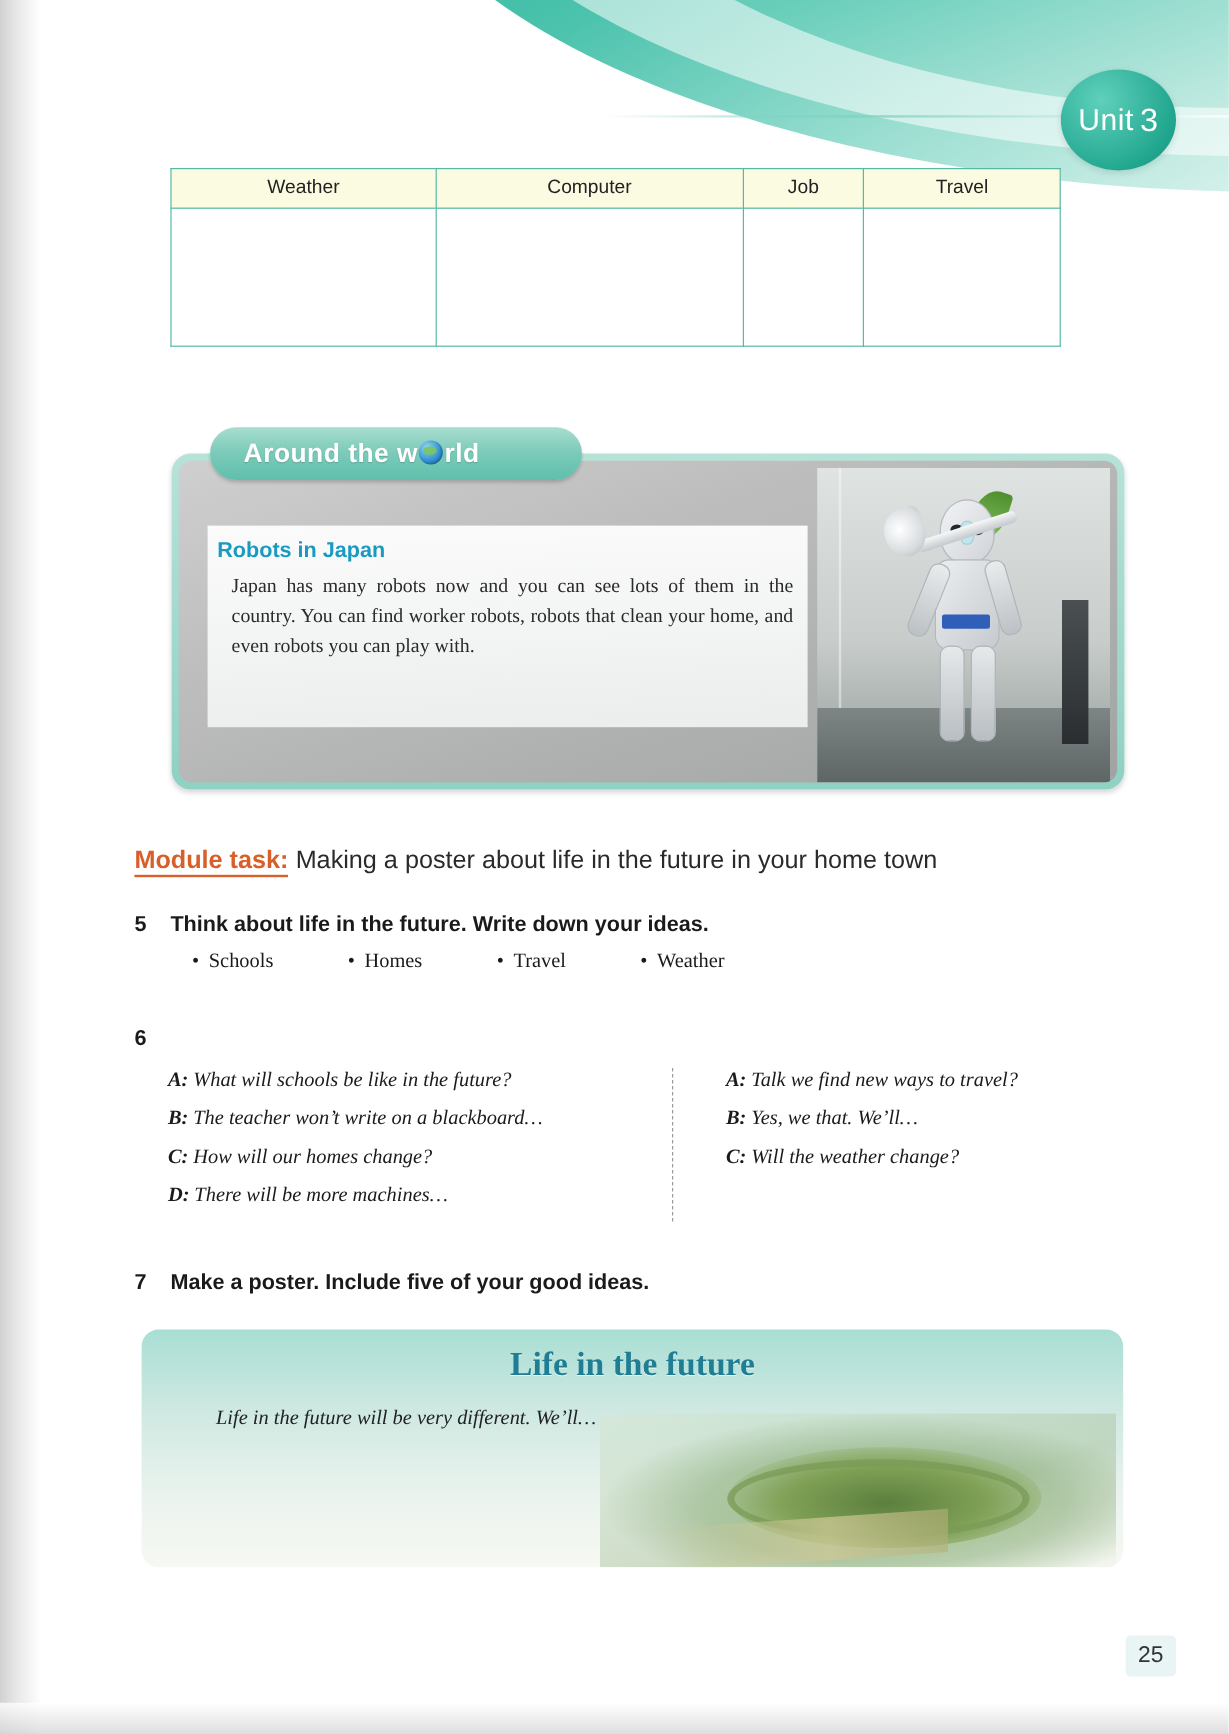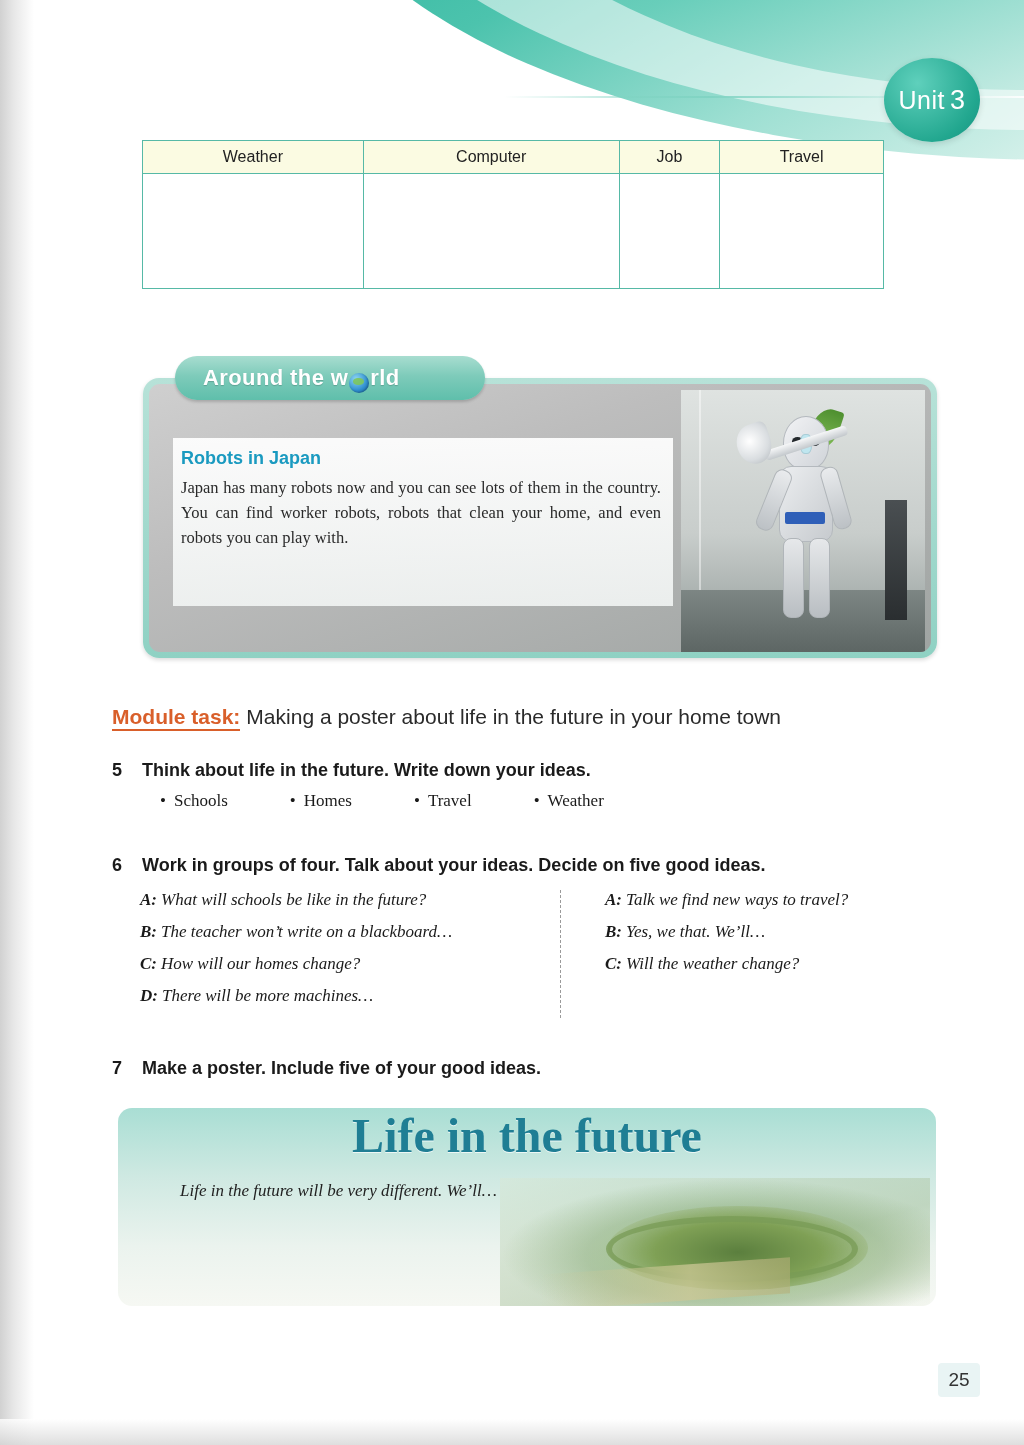--- a/index.html
+++ b/index.html
@@ -131,21 +131,21 @@
     align-items: center;
     z-index: 3;
   }
   .atw-title {
     margin-left: 28px;
     font-size: 22px;
     font-weight: bold;
     color: #ffffff;
     letter-spacing: .4px;
     display: flex;
-    align-items: flex-end;
+    align-items: flex-start;
     text-shadow: 0 1px 1px rgba(0,0,0,.18);
   }
   .globe-icon {
     display: inline-block;
     width: 20px;
     height: 20px;
     border-radius: 50%;
     background: radial-gradient(circle at 35% 30%, #8fd6ef 0%, #2f8fd0 60%, #1d6ea8 100%);
     margin: 0 1px;
     position: relative;
@@ -191,21 +191,21 @@
     background: linear-gradient(to bottom, rgba(255,255,255,.92) 0%, rgba(245,248,247,.86) 100%);
   }
   .atw-heading {
     font-size: 18px;
     font-weight: bold;
     color: #1a9ac0;
     margin: 10px 0 6px 8px;
     font-family: "Liberation Sans", sans-serif;
   }
   .atw-body {
-    margin: 0 12px 0 8px;
+    margin: 0 12px 0 20px;
     font-size: 16.5px;
     line-height: 1.52;
     color: #2a2a2a;
     text-align: justify;
     font-family: "Liberation Serif", serif;
   }
 
   
   .robot-photo {
     position: absolute;
@@ -383,22 +383,23 @@
     left: 118px;
     top: 1108px;
     width: 818px;
     height: 198px;
     border-radius: 14px;
     background: linear-gradient(to bottom, #a9ded4 0%, #cfe9e2 35%, #ebf3ee 70%, #f6f8f3 100%);
     overflow: hidden;
   }
   .poster-title {
     text-align: center;
+    margin-top: 14px;
     font-family: "Liberation Serif", serif;
-    font-size: 48px;
+    font-size: 28px;
     font-weight: bold;
     color: #1f7e94;
     text-shadow: 0 1px 0 rgba(255,255,255,.7);
   }
   .poster-sub {
     margin: 18px 0 0 62px;
     font-family: "Liberation Serif", serif;
     font-style: italic;
     font-size: 17px;
     color: #222;
@@ -543,21 +544,20 @@
       <span>Schools</span>
       <span>Homes</span>
       <span>Travel</span>
       <span>Weather</span>
     </div>
   </div>
 
   <div class="ex" style="top: 855px;">
     <div class="ex-head">
       <span class="ex-num">6</span>
-      <span>Work in groups of four. Talk about your ideas. Decide on five good ideas.</span>
     </div>
     <div class="dialog-wrap">
       <div class="dialog-col left">
         <div class="dialog-line">
           <b>A:</b><span>What will schools be like in the future?</span>
         </div>
         <div class="dialog-line">
           <b>B:</b><span>The teacher won’t write on a blackboard…</span>
         </div>
         <div class="dialog-line">

